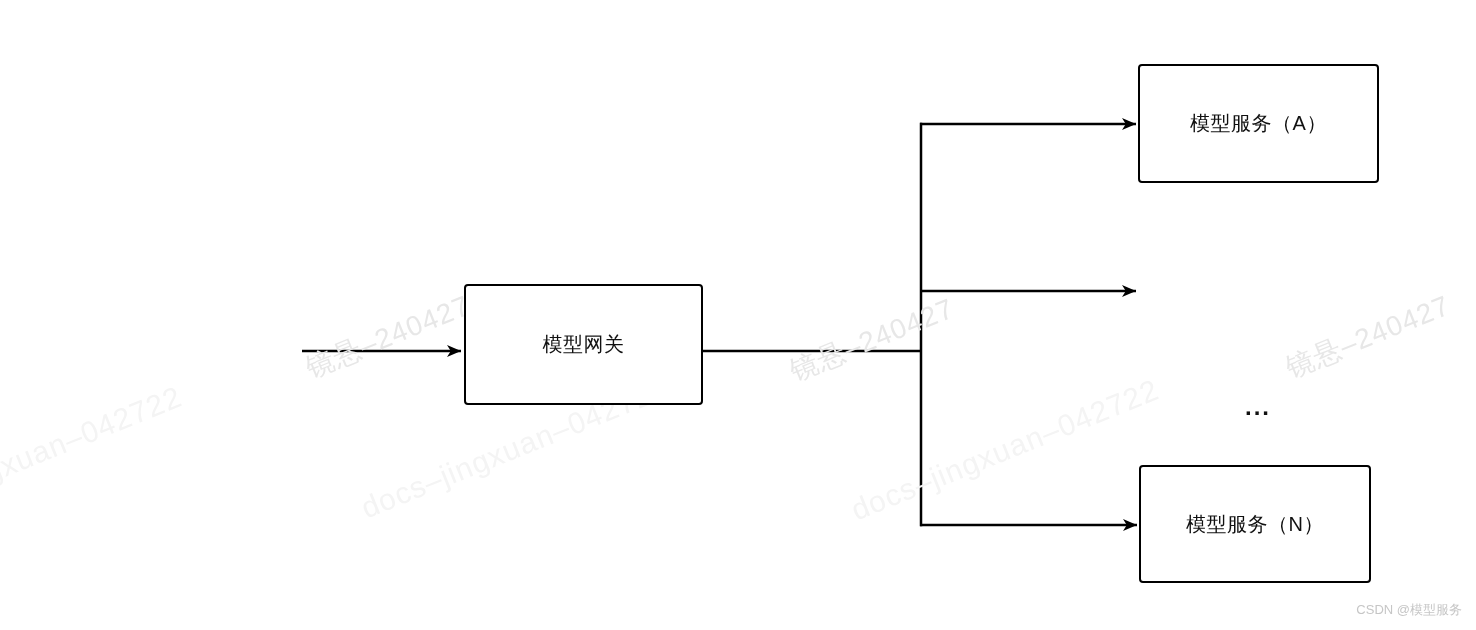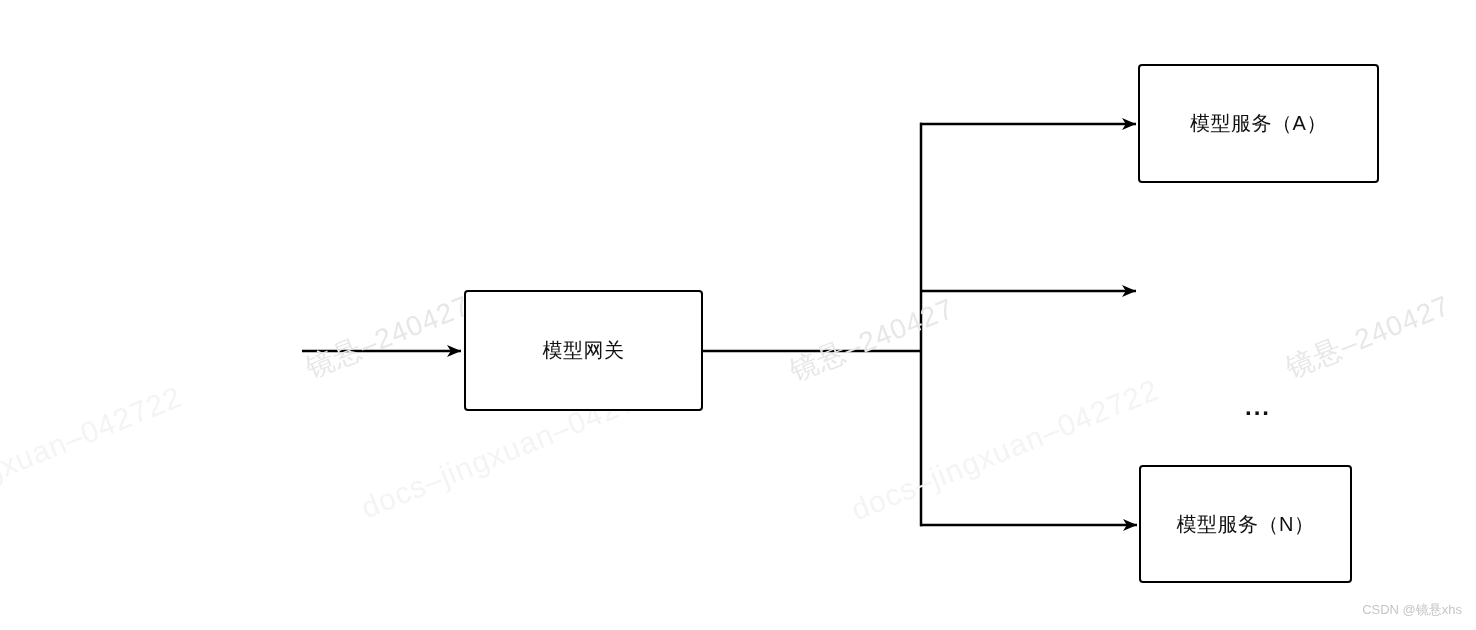--- a/index.html
+++ b/index.html
@@ -30,24 +30,24 @@
     background: #ffffff;
     display: flex;
     align-items: center;
     justify-content: center;
     font-size: 20px;
     color: #111111;
     letter-spacing: 0.5px;
     z-index: 2;
   }
   .node-review   { left: 64px;   top: 290px; width: 239px; height: 121px; }
-  .node-gateway  { left: 464px;  top: 290px; width: 239px; height: 121px; }
+  .node-gateway  { left: 464px;  top: 284px; width: 239px; height: 121px; }
   .node-svc-a    { left: 1138px; top: 64px;  width: 241px; height: 119px; }
   .node-svc-b    { left: 1138px; top: 231px; width: 241px; height: 120px; }
-  .node-svc-n    { left: 1139px; top: 465px; width: 213px; height: 118px; }
+  .node-svc-n    { left: 1139px; top: 465px; width: 232px; height: 118px; }
   .ellipsis {
     position: absolute;
     left: 1208px;
     top: 393px;
     width: 100px;
     text-align: center;
     font-size: 24px;
     font-weight: 700;
     letter-spacing: 2px;
     color: #111111;
@@ -124,15 +124,15 @@
   </div>
 
   <div class="wm wm-brand wm-brand-1">镜悬–240427</div>
   <div class="wm wm-brand wm-brand-2">镜悬–240427</div>
   <div class="wm wm-brand wm-brand-3">镜悬–240427</div>
 
   <div class="wm wm-faint wm-faint-1">docs–jingxuan–042722</div>
   <div class="wm wm-faint wm-faint-2">docs–jingxuan–042722</div>
   <div class="wm wm-faint wm-faint-3">docs–jingxuan–042722</div>
 
-  <div class="attribution">CSDN @镜悬xhs</div>
+  <div class="attribution">CSDN @模型服务</div>
 
 </div>
 
 </body></html>

